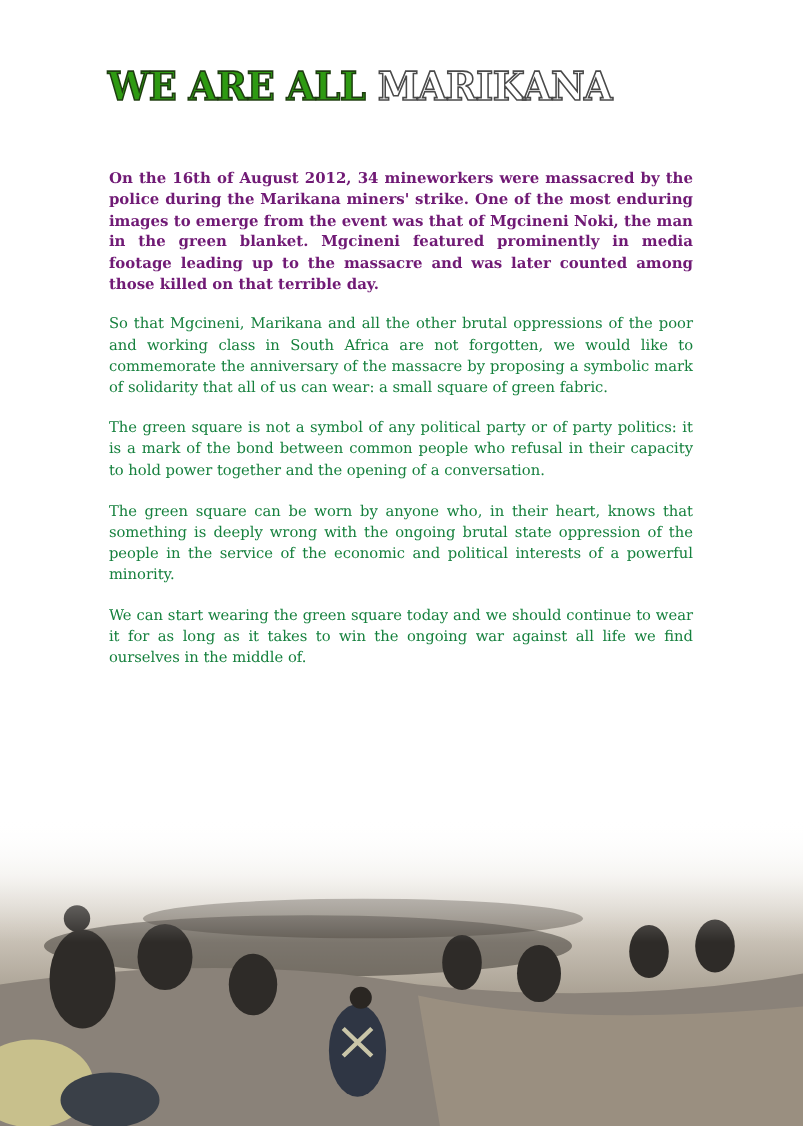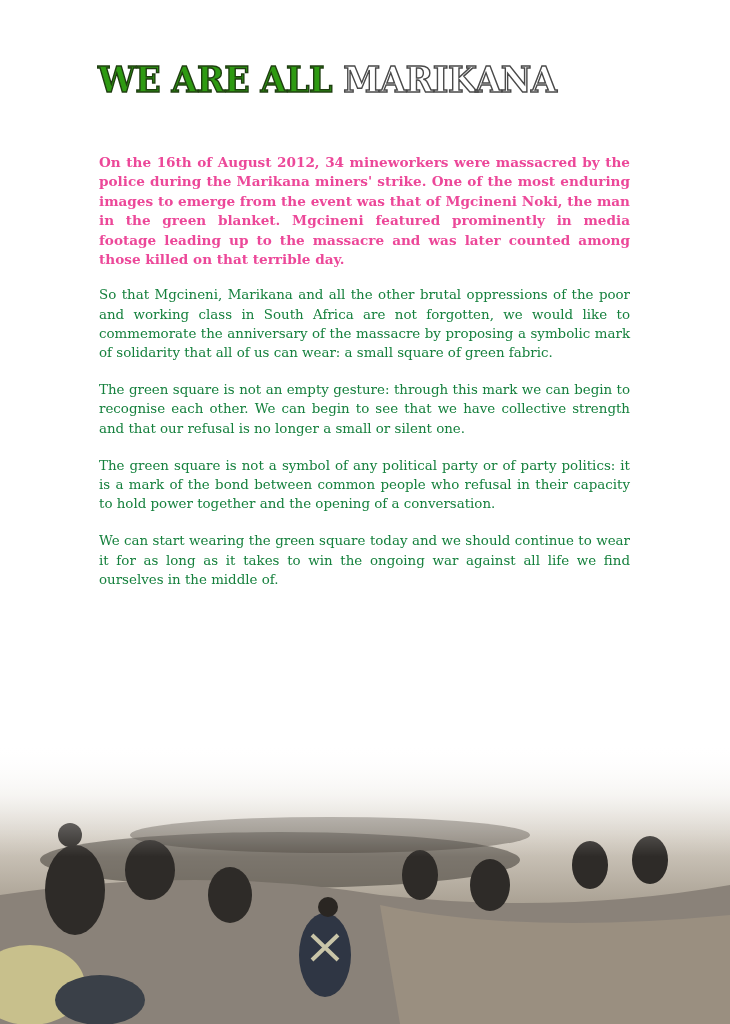--- a/index.html
+++ b/index.html
@@ -23,21 +23,21 @@
   .title .outline {
     color: #ffffff;
     -webkit-text-stroke: 1.5px #4a4a4a;
   }
   .content {
     position: absolute; left: 99px; top: 153px; width: 531px;
   }
   .lead {
     font-family: "DejaVu Serif", serif;
     font-weight: bold; font-size: 13.6px; line-height: 19.4px;
-    color: #ec4899; text-align: justify; margin: 0 0 16px 0;
+    color: #701a75; text-align: justify; margin: 0 0 16px 0;
   }
   .para {
     font-size: 13.4px; line-height: 19.2px; color: #15803d;
     text-align: justify; margin: 0 0 18px 0;
   }
   .photo {
     position: absolute; left: 0; top: 745px; width: 730px; height: 279px;
     overflow: hidden;
   }
   .photo svg { display: block; }
@@ -46,22 +46,22 @@
 <body>
 
 <div class="title">
   <span class="green">WE ARE ALL</span>
   <span class="outline">MARIKANA</span>
 </div>
 
 <div class="content">
   <p class="lead">On the 16th of August 2012, 34 mineworkers were massacred by the police during the Marikana miners' strike. One of the most enduring images to emerge from the event was that of Mgcineni Noki, the man in the green blanket. Mgcineni featured prominently in media footage leading up to the massacre and was later counted among those killed on that terrible day.</p>
   <p class="para">So that Mgcineni, Marikana and all the other brutal oppressions of the poor and working class in South Africa are not forgotten, we would like to commemorate the anniversary of the massacre by proposing a symbolic mark of solidarity that all of us can wear: a small square of green fabric.</p>
-  <p class="para">The green square is not an empty gesture: through this mark we can begin to recognise each other. We can begin to see that we have collective strength and that our refusal is no longer a small or silent one.</p>
   <p class="para">The green square is not a symbol of any political party or of party politics: it is a mark of the bond between common people who refusal in their capacity to hold power together and the opening of a conversation.</p>
+  <p class="para">The green square can be worn by anyone who, in their heart, knows that something is deeply wrong with the ongoing brutal state oppression of the people in the service of the economic and political interests of a powerful minority.</p>
   <p class="para">We can start wearing the green square today and we should continue to wear it for as long as it takes to win the ongoing war against all life we find ourselves in the middle of.</p>
 </div>
 
 <div class="photo">
   <svg width="730" height="279" viewBox="0 0 730 279">
     <defs>
       <linearGradient id="sky" x1="0" y1="0" x2="0" y2="1">
         <stop offset="0" stop-color="#ffffff"></stop>
         <stop offset="0.18" stop-color="#eeebe6"></stop>
         <stop offset="0.35" stop-color="#cfc8bd"></stop>

